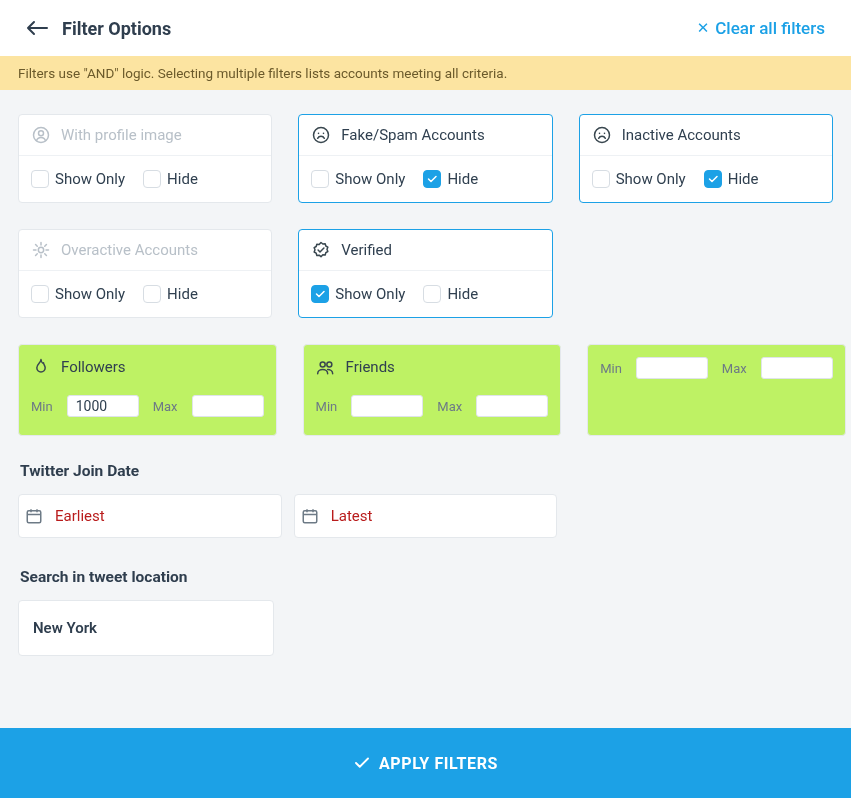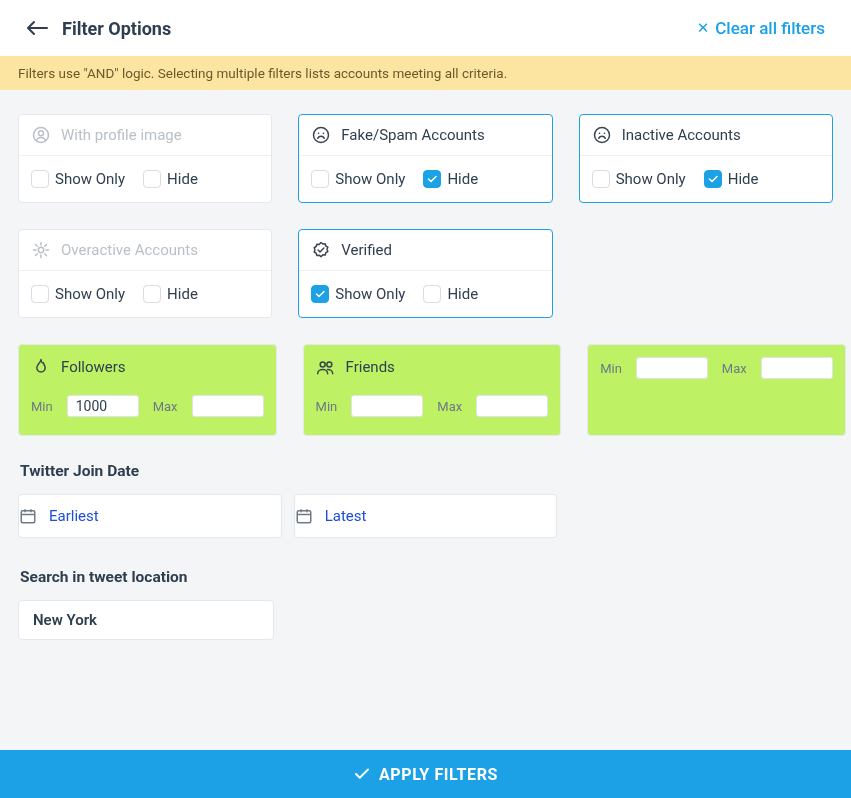--- a/index.html
+++ b/index.html
@@ -36,25 +36,25 @@
 
   .rcard{background:#bef264;border:1px solid #e4e8ec;border-radius:4px;padding:12px 12px 18px 12px}
   .rcard-h{display:flex;align-items:center;gap:10px;font-size:15px;color:#304050;margin-bottom:18px}
   .range-row{display:flex;gap:14px;align-items:center}
   .range-row label{font-size:13px;color:#6d7a86}
   .range-row input{width:72px;height:22px;border:1px solid #dfe4e9;border-radius:3px;padding:0 8px;font-size:14px;color:#304050}
 
   .section-title{font-size:15.5px;font-weight:700;color:#2f3e4e;margin:6px 0 14px 2px}
 
   .date-grid{display:grid;grid-template-columns:repeat(3,1fr);gap:12px;margin-bottom:30px}
-  .date-card{background:#fff;border:1px solid #e4e8ec;border-radius:4px;padding:12px 0;display:flex;align-items:center;gap:12px;font-size:15px;color:#1d4ed8;cursor:pointer}
-
-  .loc-input{width:256px;height:40px;background:#fff;border:1px solid #e4e8ec;border-radius:4px;padding:0 14px;font-size:15px;font-weight:600;color:#2f3e4e}
-
-  .apply{position:absolute;left:0;right:0;bottom:0;height:48px;background:#1ca1e6;color:#fff;display:flex;align-items:center;justify-content:center;gap:8px;font-size:16px;font-weight:700;letter-spacing:.6px;cursor:pointer}
+  .date-card{background:#fff;border:1px solid #e4e8ec;border-radius:4px;padding:12px 6px;display:flex;align-items:center;gap:12px;font-size:15px;color:#b91c1c;cursor:pointer}
+
+  .loc-input{width:256px;height:56px;background:#fff;border:1px solid #e4e8ec;border-radius:4px;padding:0 14px;font-size:15px;font-weight:600;color:#2f3e4e}
+
+  .apply{position:absolute;left:0;right:0;bottom:0;height:70px;background:#1ca1e6;color:#fff;display:flex;align-items:center;justify-content:center;gap:8px;font-size:16px;font-weight:700;letter-spacing:.6px;cursor:pointer}
 </style>
 </head>
 <body>
 
 <div class="page">
   <div class="hdr">
     <div class="hdr-left">
       <div class="back-arr">
         <svg width="22" height="16" viewBox="0 0 22 16">
           <path d="M21 8H2M8 2L2 8l6 6" fill="none" stroke="#2f3e4e" stroke-width="2" stroke-linecap="round" stroke-linejoin="round"></path>

